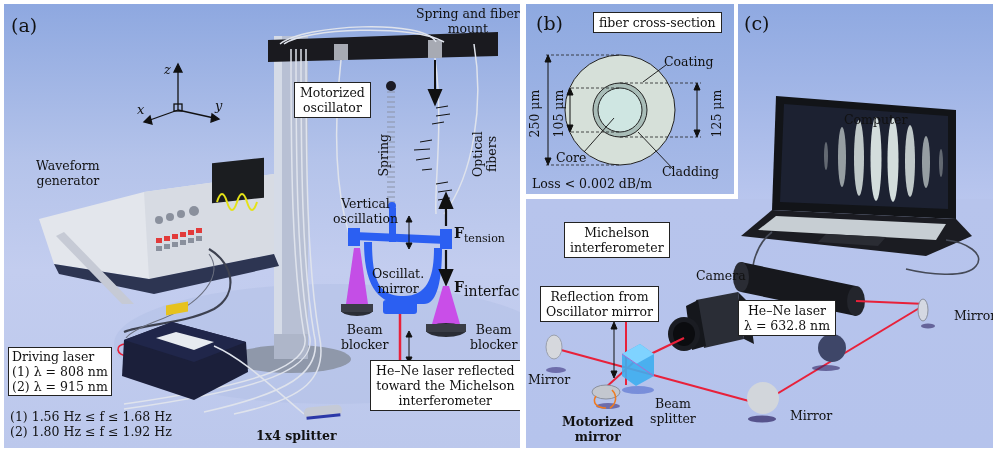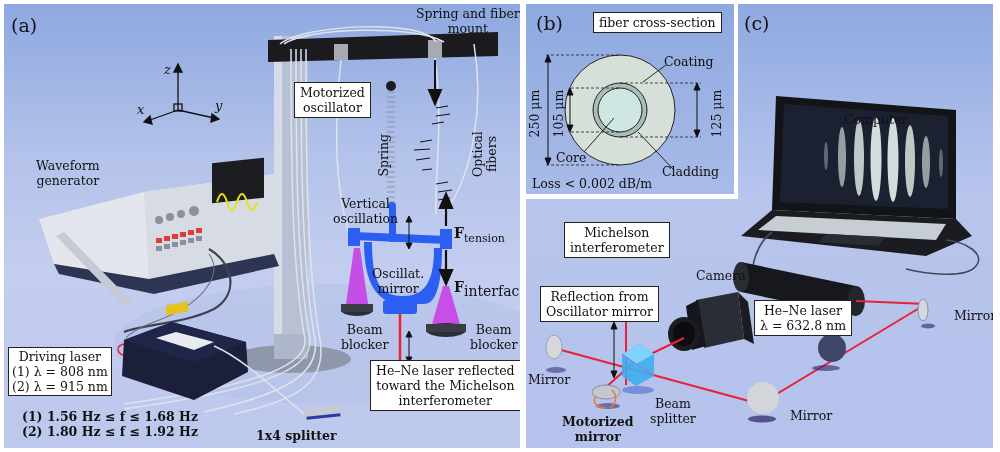--- a/index.html
+++ b/index.html
@@ -240,25 +240,25 @@
     <div>blocker</div>
   </div>
 
   <div class="box" style="left:366px;top:356px;">
     <div>He–Ne laser reflected</div>
     <div>toward the Michelson</div>
     <div>interferometer</div>
   </div>
 
   <div class="box" style="left:4px;top:343px;text-align:left;padding:1px 3px;">
-    <div style="text-align:center;">Driving laser</div>
+    <div style="">Driving laser</div>
     <div>(1) λ = 808 nm</div>
     <div>(2) λ = 915 nm</div>
   </div>
-  <div class="lbl" style="left:18px;top:405px;text-align:right;font-weight:bold;">
+  <div class="lbl" style="left:6px;top:405px;text-align:right;">
     <div>(1) 1.56 Hz ≤ f ≤ 1.68 Hz</div>
     <div>(2) 1.80 Hz ≤ f ≤ 1.92 Hz</div>
   </div>
   <div class="lbl" style="left:252px;top:424px;font-weight:bold;">1x4 splitter</div>
 </div>
 
 <div id="panel-b" class="panel">
   <svg width="208" height="190" viewBox="0 0 208 190">
     <circle cx="94" cy="106" r="55" fill="#d6e0d9" stroke="#222" stroke-width="1"></circle>
     <circle cx="94" cy="106" r="27" fill="#a9bdb8" stroke="#222" stroke-width="1"></circle>
@@ -389,21 +389,21 @@
 
   <div class="box" style="left:38px;top:218px;">
     <div>Michelson</div>
     <div>interferometer</div>
   </div>
   <div class="box" style="left:14px;top:282px;">
     <div>Reflection from</div>
     <div>Oscillator mirror</div>
   </div>
   <div class="lbl" style="left:138px;top:264px;margin-left:32px;">Camera</div>
-  <div class="box" style="left:228px;top:296px;">
+  <div class="box" style="left:212px;top:296px;">
     <div>He–Ne laser</div>
     <div>λ = 632.8 nm</div>
   </div>
   <div class="lbl" style="left:428px;top:304px;">Mirror</div>
   <div class="lbl" style="left:2px;top:368px;">Mirror</div>
   <div class="lbl" style="left:264px;top:404px;">Mirror</div>
   <div class="lbl" style="left:124px;top:392px;">
     <div>Beam</div>
     <div>splitter</div>
   </div>

